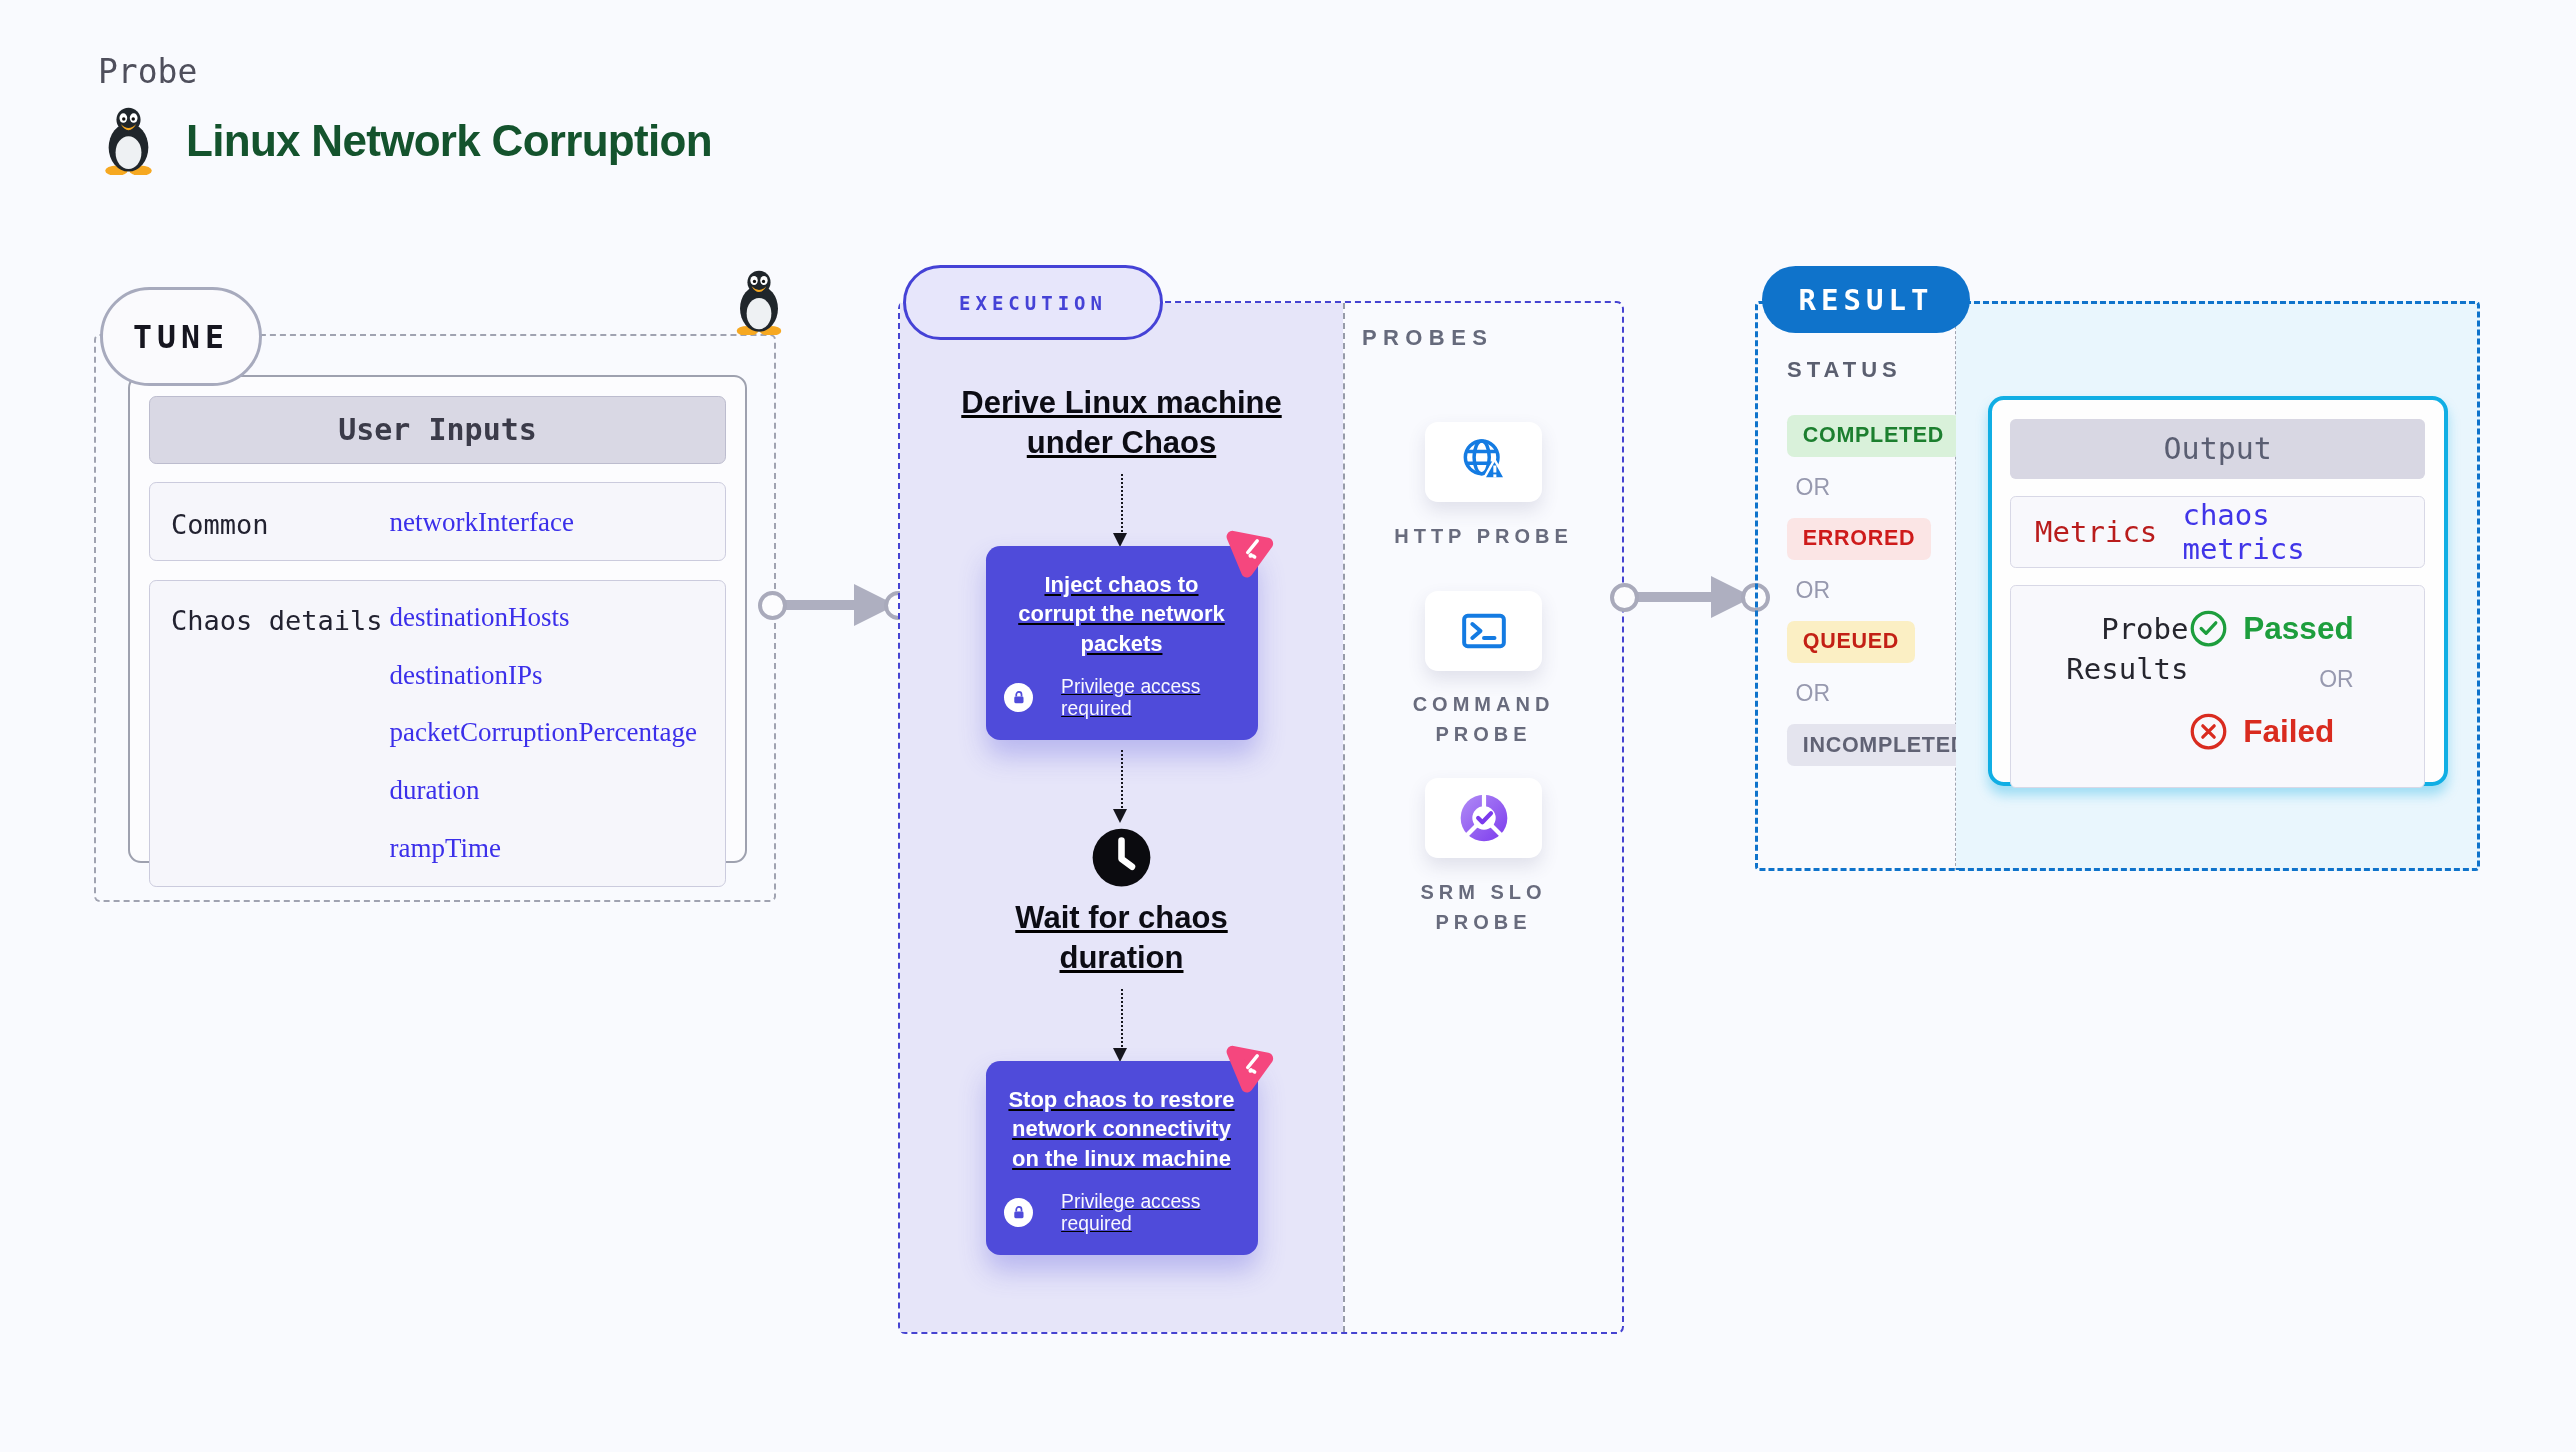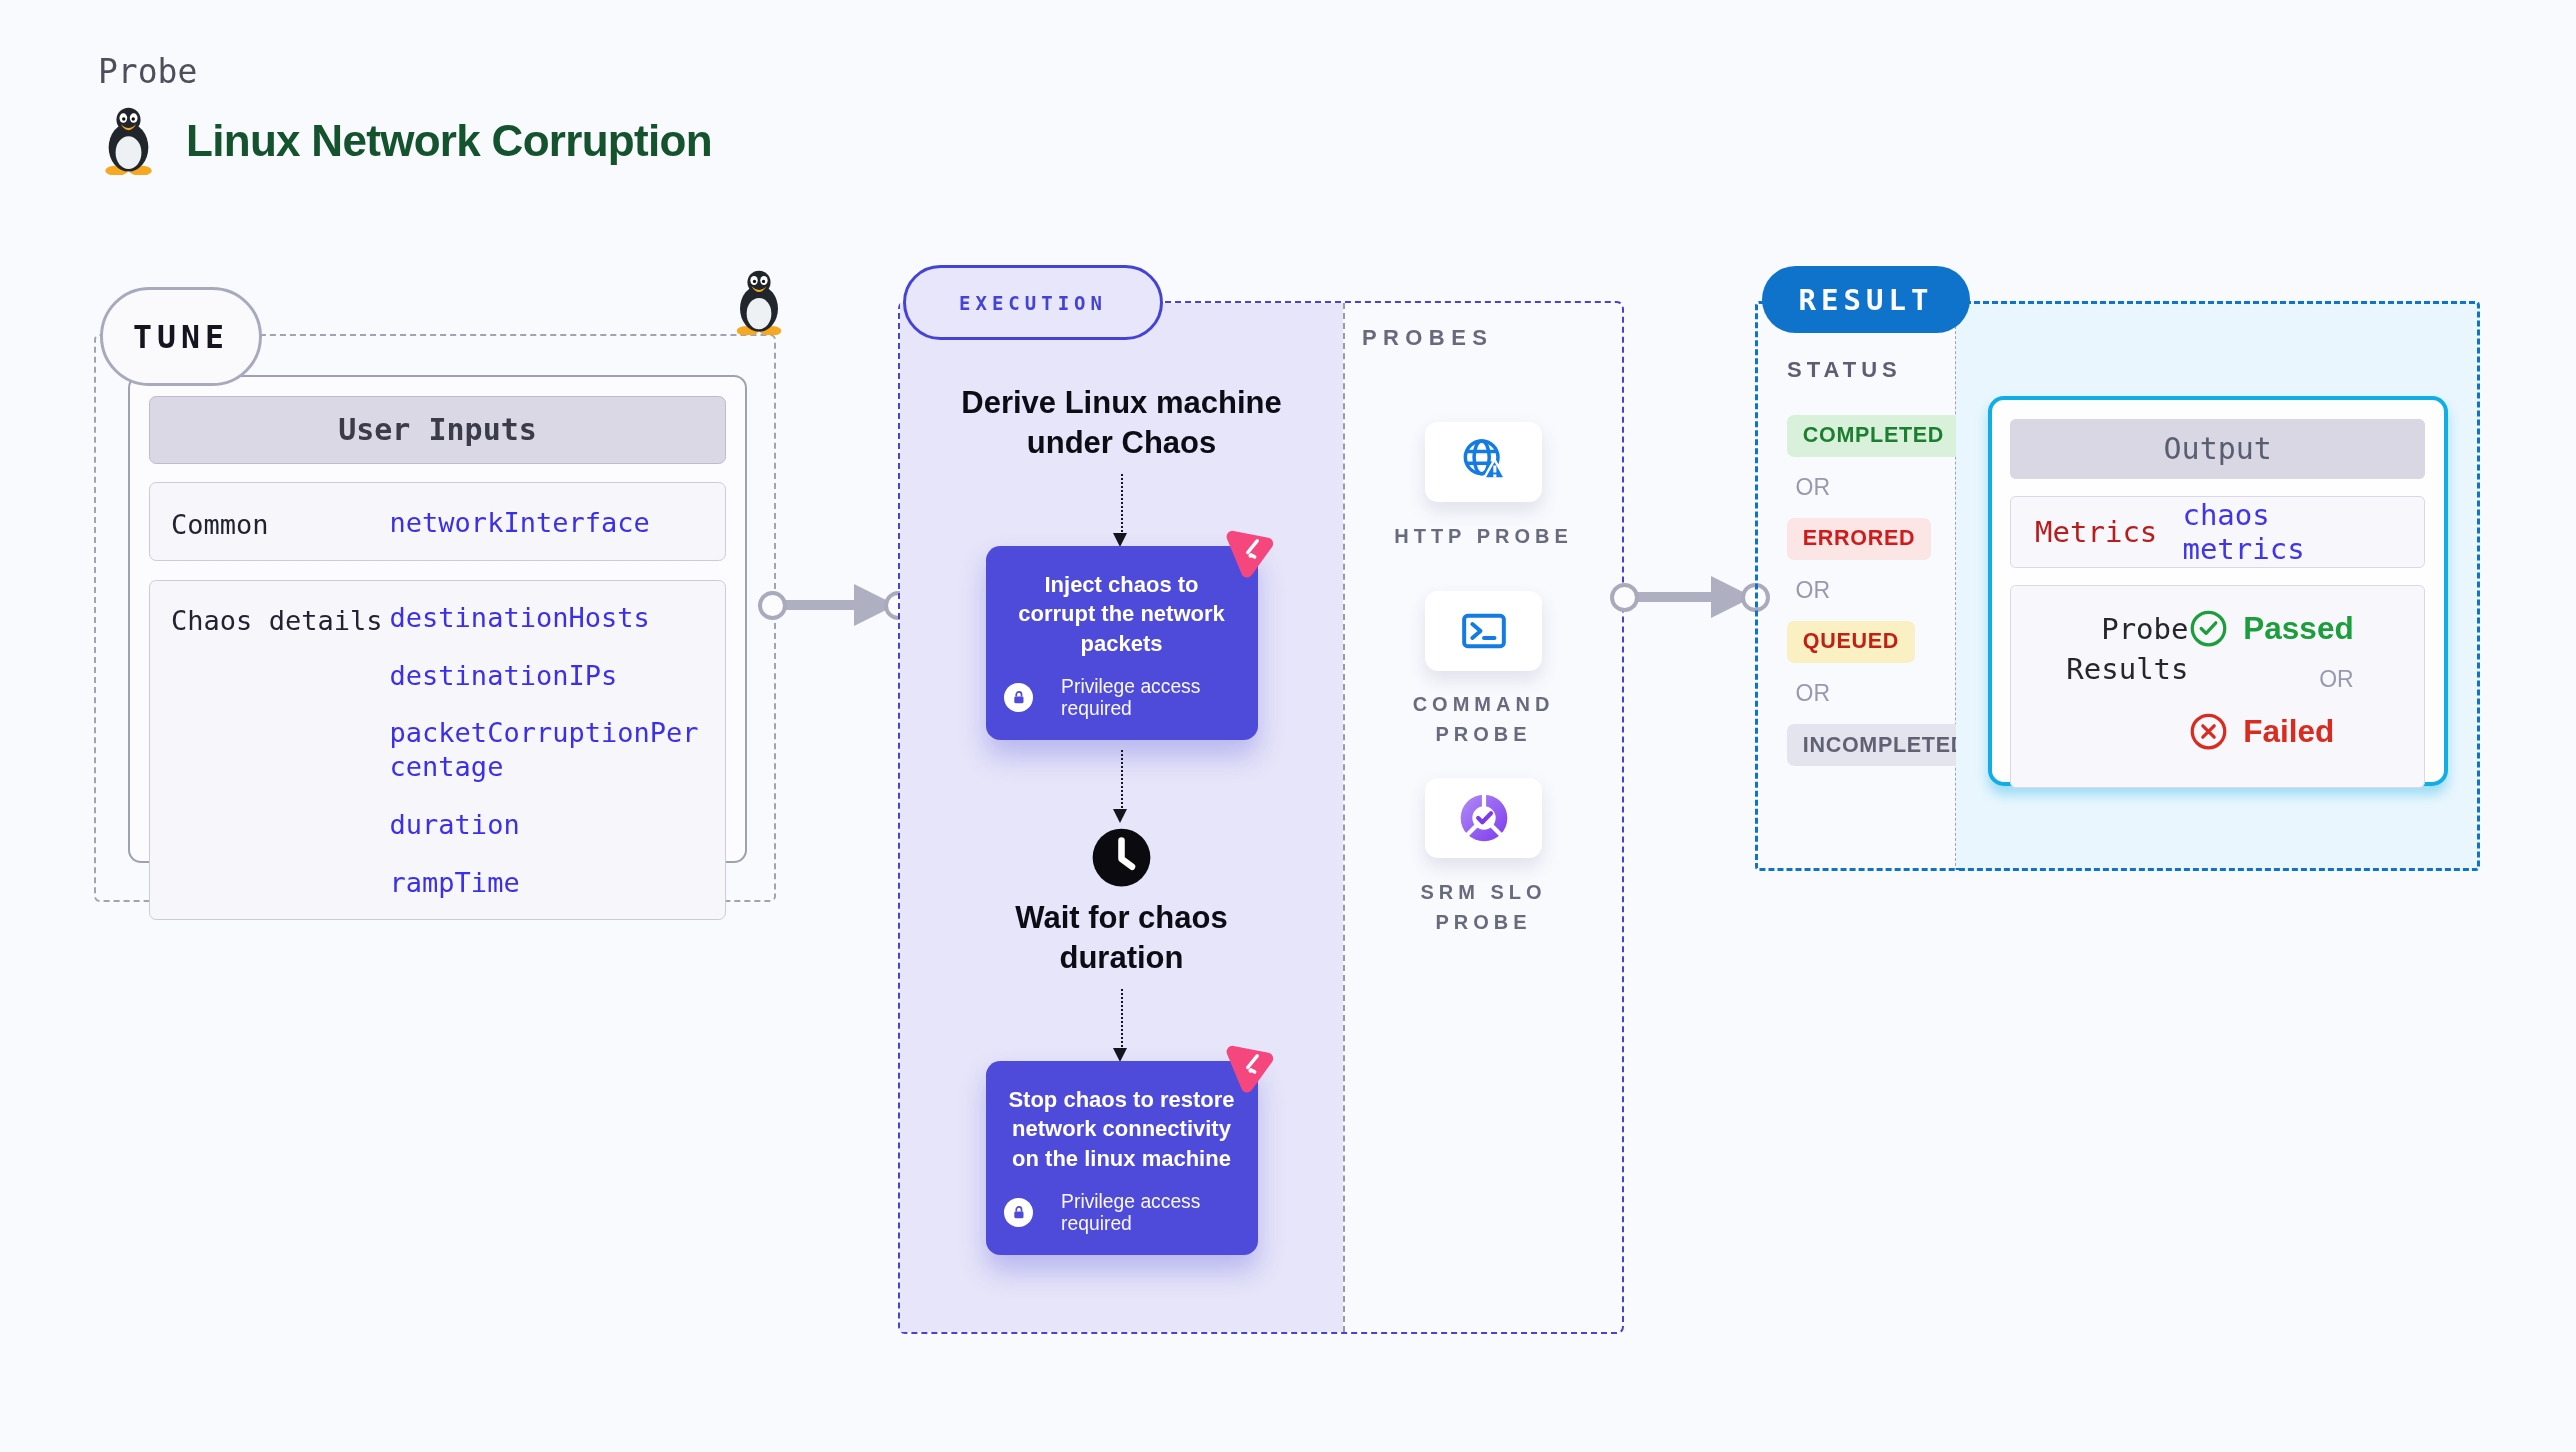--- a/index.html
+++ b/index.html
@@ -27,41 +27,41 @@
             border:2.9px dashed #A0A3B1;border-radius:5.7px;}
   #tune-penguin{position:absolute;left:732px;top:269px;width:54px;height:66px;z-index:6;}
   #user-inputs{position:absolute;left:128px;top:375px;width:619px;height:488px;background:#FCFCFE;
                border:2.9px solid #9EA1AF;border-radius:13px;padding:18.6px;box-sizing:border-box;}
   #ui-header{height:66px;background:#D9D8E4;border:1.4px solid #BCBCCE;border-radius:7.2px;
              display:flex;align-items:center;justify-content:center;font-size:30px;
              font-weight:bold;color:#3B3B49;margin-bottom:18.6px;}
   .ui-row{border:1.4px solid #CBCBDD;background:#F6F6FB;border-radius:7.2px;display:flex;
           padding:20px 21.5px;box-sizing:border-box;margin-bottom:18.6px;}
   .ui-row .lbl{width:244px;font-size:27px;color:#222230;padding-top:4.3px;}
-  .ui-row .vals{width:351px;display:flex;flex-direction:column;gap:24px;}
+  .ui-row .vals{width:351px;display:flex;flex-direction:column;gap:24px;font-family:Liberation Serif, serif;}
   .ui-val{font-size:27px;color:#3B2FEA;word-break:break-all;line-height:1.25;}
   #row-common{height:79px;align-items:flex-end;}
   #row-common .lbl{padding-top:0;}
 
   
   .harrow{position:absolute;height:54px;}
   .harrow .shaft{position:absolute;left:14.3px;right:44px;top:22px;height:10px;background:#AEAFC0;}
   .harrow .head{position:absolute;right:17px;top:5.7px;width:0;height:0;
                 border-left:42px solid #AEAFC0;border-top:21.5px solid transparent;border-bottom:21.5px solid transparent;}
   .harrow .dot{position:absolute;top:13px;width:29px;height:29px;border-radius:50%;
                background:#FCFCFE;border:4.3px solid #A9AABB;box-sizing:border-box;}
   .harrow .dot.l{left:0;} .harrow .dot.r{right:0;}
   #harrow-1{left:758px;top:578px;width:155px;}
   #harrow-2{left:1610px;top:570px;width:160px;}
 
   
   #exec-box{position:absolute;left:898px;top:301px;width:726px;height:1033px;
             border:2.9px dashed #4643D1;border-radius:7.2px;display:flex;box-sizing:border-box;}
   #exec-col{width:443px;background:#E6E5F9;display:flex;flex-direction:column;align-items:center;
-            padding-top:80px;box-sizing:border-box;}
+            padding-top:80px;box-sizing:border-box;text-decoration:underline;}
   #probes-col{flex:1;border-left:2.1px dashed #979BA8;position:relative;
               display:flex;flex-direction:column;align-items:center;padding-top:66px;box-sizing:border-box;}
   .step-title{font-size:31px;font-weight:800;color:#0C0C14;text-align:center;line-height:1.3;}
   #step-derive{width:344px;}
   #step-wait{width:222px;margin-top:7.2px;}
   .vdarrow{width:0;height:62px;border-left:2.9px dotted #15151C;position:relative;margin:10px 0;}
   .vdarrow:after{content:"";position:absolute;left:-9.3px;bottom:-11.5px;width:0;height:0;
                  border-top:14.3px solid #15151C;border-left:7.9px solid transparent;border-right:7.9px solid transparent;}
   .chaos-node{position:relative;width:272px;background:#4F4BDA;border-radius:14.3px;
               padding:24px 18.6px 20px 18.6px;box-sizing:border-box;

